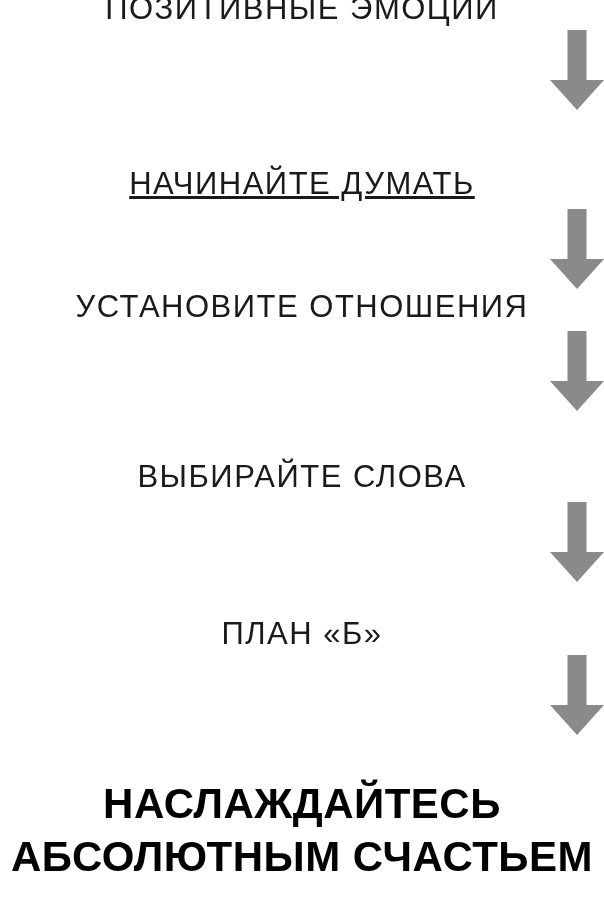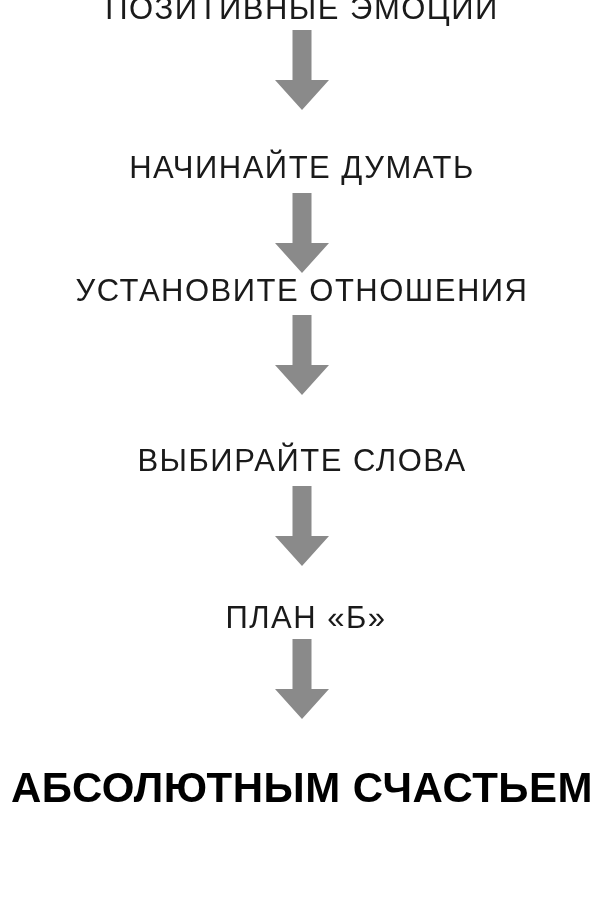--- a/index.html
+++ b/index.html
@@ -12,42 +12,42 @@
     overflow: hidden;
     background: #ffffff;
     font-family: "Liberation Sans", "DejaVu Sans", sans-serif;
   }
   .flowchart {
     width: 604px;
     height: 900px;
     overflow: hidden;
     display: flex;
     flex-direction: column;
-    align-items: center;
+    align-items: flex-end;
   }
   .step-label {
     font-size: 31px;
     line-height: 36px;
     letter-spacing: 1.5px;
     font-weight: 400;
     color: #1a1a1a;
     text-align: center;
     white-space: nowrap;
     width: 100%;
   }
   .down-arrow {
     display: block;
     width: 54px;
     height: 80px;
     flex: 0 0 auto;
   }
   
   .label-1 { margin-top: -9px; }   
   .arrow-1 { margin-top: 3px; }
-  .label-2 { margin-top: 40px; }
+  .label-2 { margin-top: 56px; text-decoration: underline; }
   .arrow-2 { margin-top: 7px; }
   .label-3 { }
   .arrow-3 { margin-top: 6px; }
   .label-4 { margin-top: 48px; }
   .arrow-4 { margin-top: 7px; }
   .label-5 { margin-top: 34px; padding-left: 8px; }
   .arrow-5 { margin-top: 3px; }
   .final-title {
     margin-top: 42px;
     font-size: 42px;
@@ -89,16 +89,17 @@
     <polygon points="17.5,0 36.5,0 36.5,50 54,50 27,80 0,50 17.5,50" fill="#8a8a8a"></polygon>
   </svg>
 
   <div class="step-label label-5">ПЛАН «Б»</div>
 
   <svg class="down-arrow arrow-5" viewBox="0 0 54 80" xmlns="http://www.w3.org/2000/svg">
     <polygon points="17.5,0 36.5,0 36.5,50 54,50 27,80 0,50 17.5,50" fill="#8a8a8a"></polygon>
   </svg>
 
   <div class="final-title">
+    <div>НАСЛАЖДАЙТЕСЬ</div>
     <div>АБСОЛЮТНЫМ СЧАСТЬЕМ</div>
   </div>
 
 </div>
 
 </body></html>

